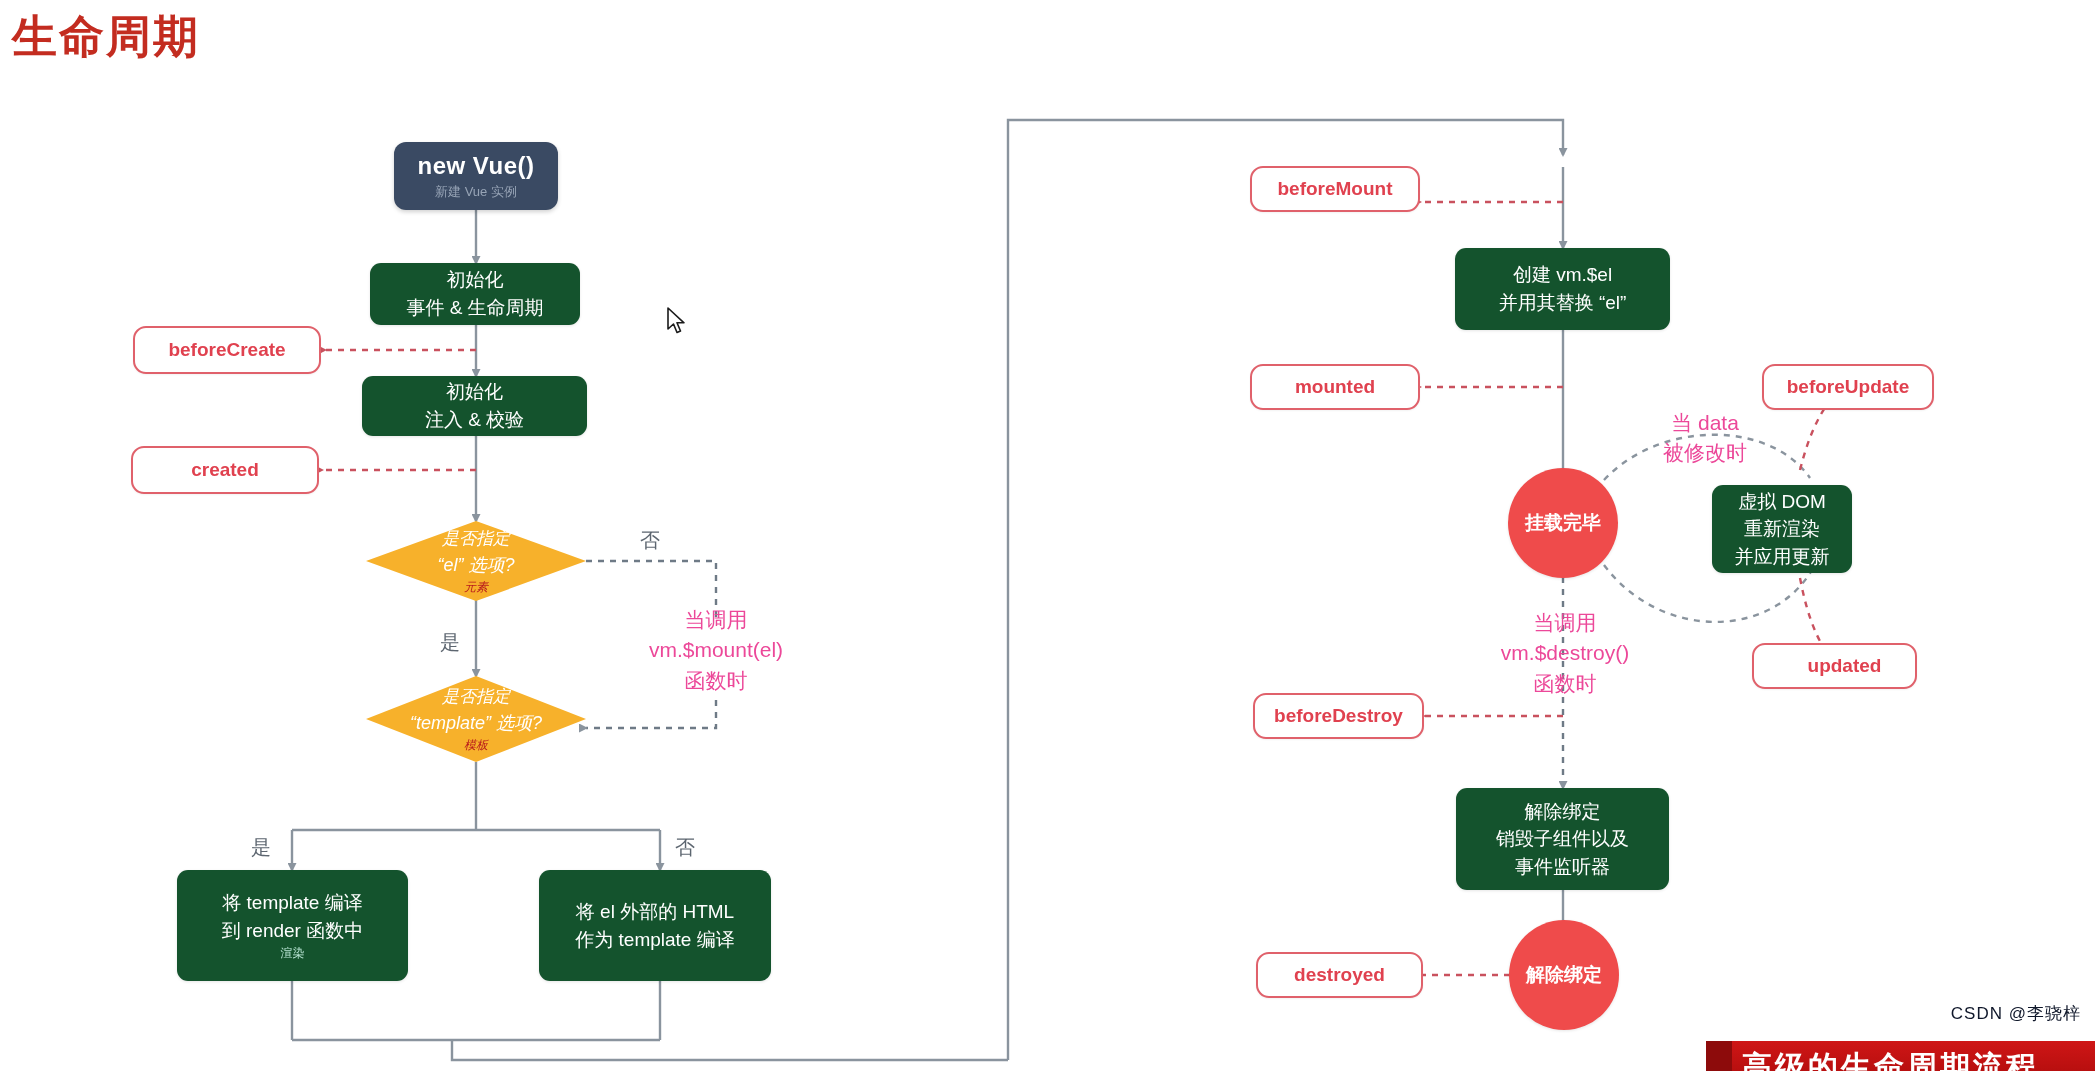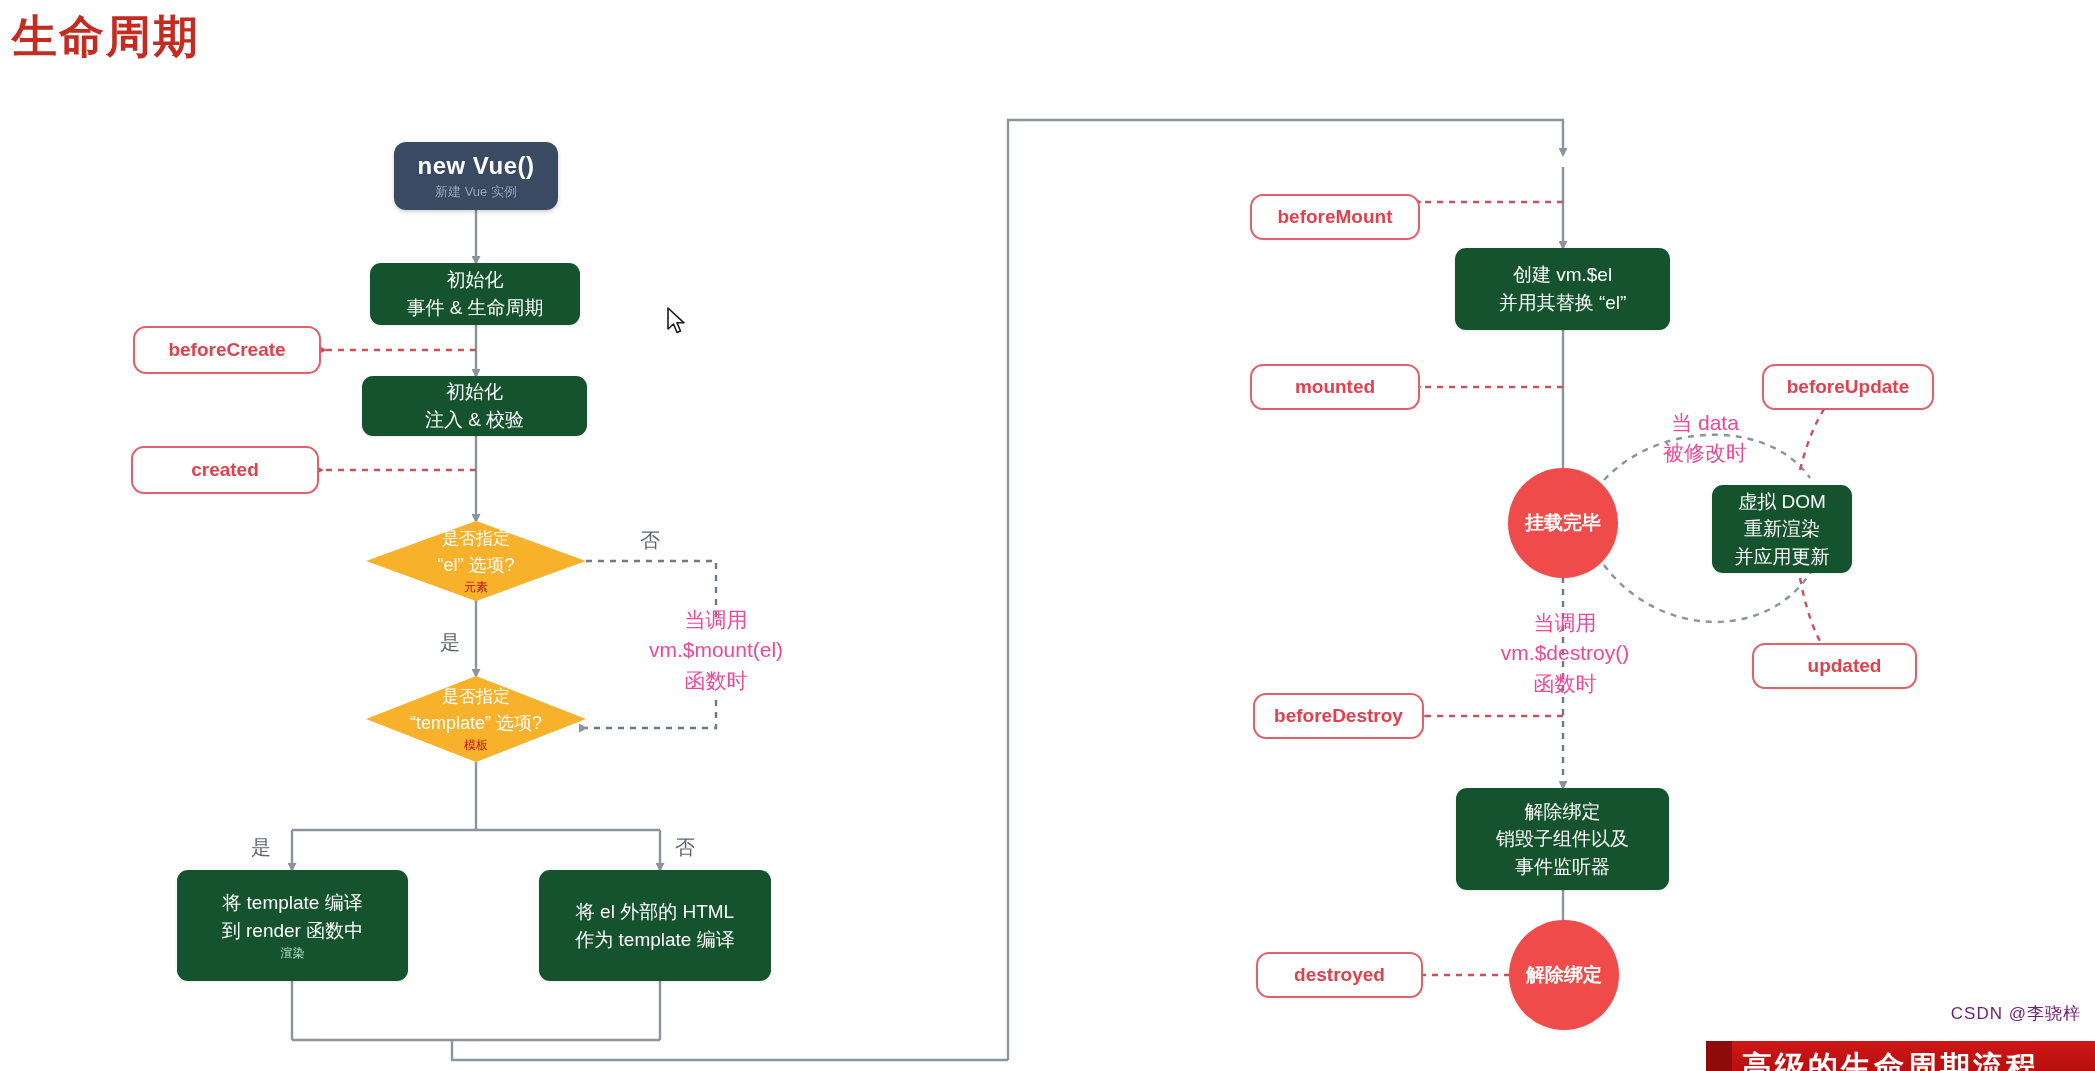--- a/index.html
+++ b/index.html
@@ -44,21 +44,21 @@
   .n-proc .t2{font-size:12px;color:#b9e5d4;margin-top:0;}
 
   
   .n-hook{
     background:#fff;border:2px solid #e0616b;border-radius:13px;
     color:#e0414f;font-weight:700;font-size:19px;
     box-shadow:0 1px 2px rgba(0,0,0,.05);
   }
 
   
-  .n-dec{background:transparent;}
+  .n-dec{background:transparent;font-style:italic;}
   .n-dec .dia{
     position:absolute;left:0;top:0;width:100%;height:100%;
     background:#f7b12b;
     clip-path:polygon(50% 0%,100% 50%,50% 100%,0% 50%);
   }
   .n-dec .lbl{position:relative;z-index:2;color:#fff;line-height:1.5;}
   .n-dec .t1{font-size:17px;}
   .n-dec .t2{font-size:18px;}
   .n-dec .t3{font-size:12px;color:#b91c1c;margin-top:-1px;}
 
@@ -72,21 +72,21 @@
   
   .ann{
     position:absolute;color:#ec4899;font-size:21px;line-height:1.45;
     text-align:center;white-space:pre-line;
   }
   .ann.branch{font-size:20px;color:#5d6670;}
 
   
   .watermark{
     position:absolute;right:14px;bottom:46px;
-    color:#701a75;font-size:17px;letter-spacing:1px;
+    color:#0f172a;font-size:17px;letter-spacing:1px;
   }
   
   .banner{
     position:absolute;left:1706px;bottom:0;width:389px;height:30px;
     background:linear-gradient(180deg,#cf1616 0%,#b80f0f 100%);
     overflow:hidden;
   }
   .banner .bshadow{
     position:absolute;left:0;top:0;width:26px;height:100%;
     background:#8d0b0b;
@@ -238,21 +238,21 @@
   </div>
 
   <div class="ann branch" style="left:640px;top:526px;">否</div>
   <div class="ann branch" style="left:440px;top:628px;">是</div>
   <div class="ann" style="left:620px;top:605px;width:192px;">当调用
 vm.$mount(el)
 函数时</div>
   <div class="ann branch" style="left:251px;top:833px;">是</div>
   <div class="ann branch" style="left:675px;top:833px;">否</div>
 
-  <div class="node n-hook" style="left:1250px;top:194px;width:170px;height:46px;">
+  <div class="node n-hook" style="left:1250px;top:166px;width:170px;height:46px;">
     <span>beforeMount</span>
   </div>
 
   <div class="node n-proc" style="left:1455px;top:248px;width:215px;height:82px;">
     <div class="t1">创建  vm.$el</div>
     <div class="t1">并用其替换 “el”</div>
   </div>
 
   <div class="node n-hook" style="left:1250px;top:364px;width:170px;height:46px;">
     <span>mounted</span>

